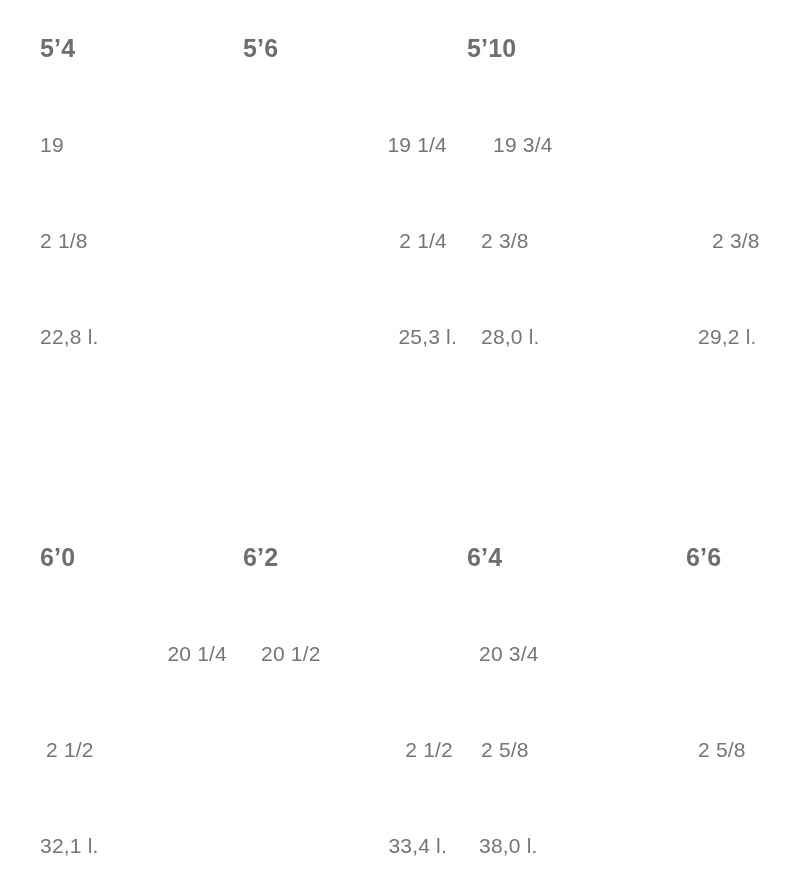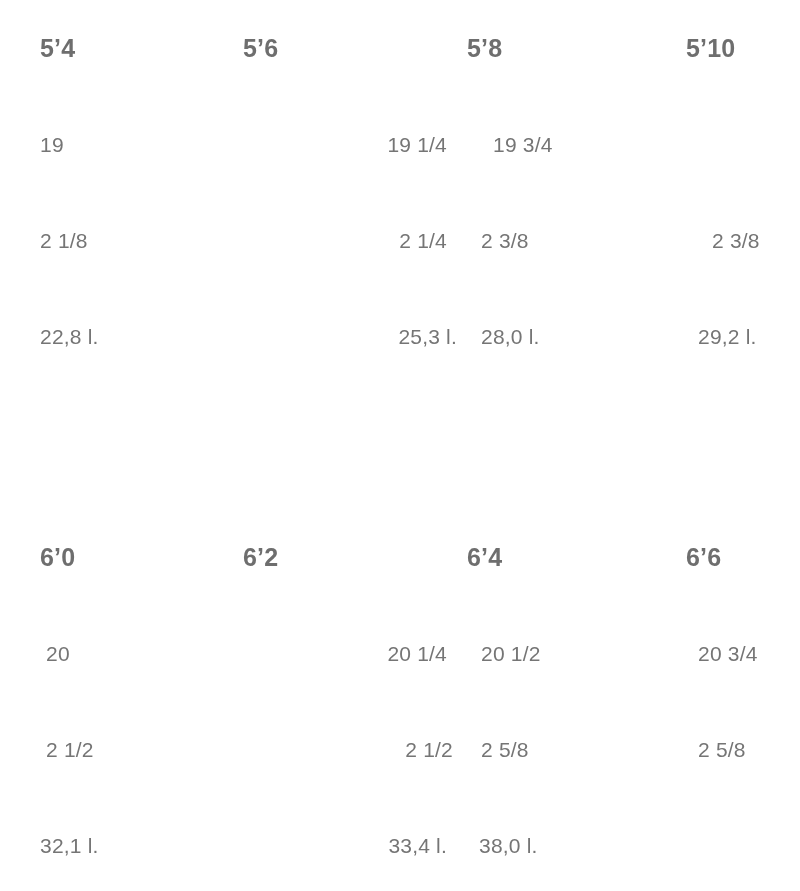--- a/index.html
+++ b/index.html
@@ -83,21 +83,20 @@
 </head>
 <body>
 
 <div class="chart-wrap">
 
   <div class="size-block" id="block-0">
 
     <div class="grid-row row-header">
       <div class="cell col-0">5’4</div>
       <div class="cell col-1">5’6</div>
-      <div class="cell col-2">5’8</div>
       <div class="cell col-3">5’10</div>
     </div>
 
     <div class="grid-row row-data">
       <div class="cell col-0">19</div>
       <div class="cell col-1">19 1/4</div>
       <div class="cell col-3 shift-r-10">19 3/4</div>
     </div>
 
     <div class="grid-row row-data">
@@ -119,21 +118,20 @@
   <div class="size-block" id="block-1">
 
     <div class="grid-row row-header">
       <div class="cell col-0">6’0</div>
       <div class="cell col-1">6’2</div>
       <div class="cell col-2">6’4</div>
       <div class="cell col-3">6’6</div>
     </div>
 
     <div class="grid-row row-data">
-      <div class="cell col-0 shift-r-6">20</div>
       <div class="cell col-1">20 1/4</div>
       <div class="cell col-2">20 1/2</div>
       <div class="cell col-3 shift-l-4">20 3/4</div>
     </div>
 
     <div class="grid-row row-data">
       <div class="cell col-0 shift-r-6">2 1/2</div>
       <div class="cell col-1 shift-r-6">2 1/2</div>
       <div class="cell col-2">2 5/8</div>
       <div class="cell col-3 shift-l-4">2 5/8</div>

